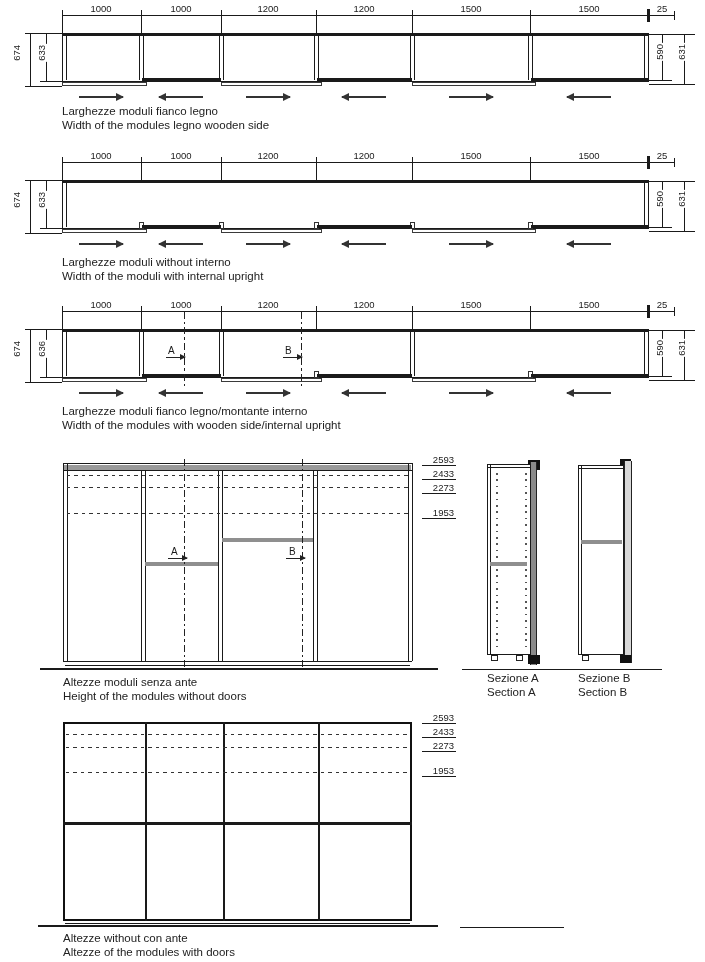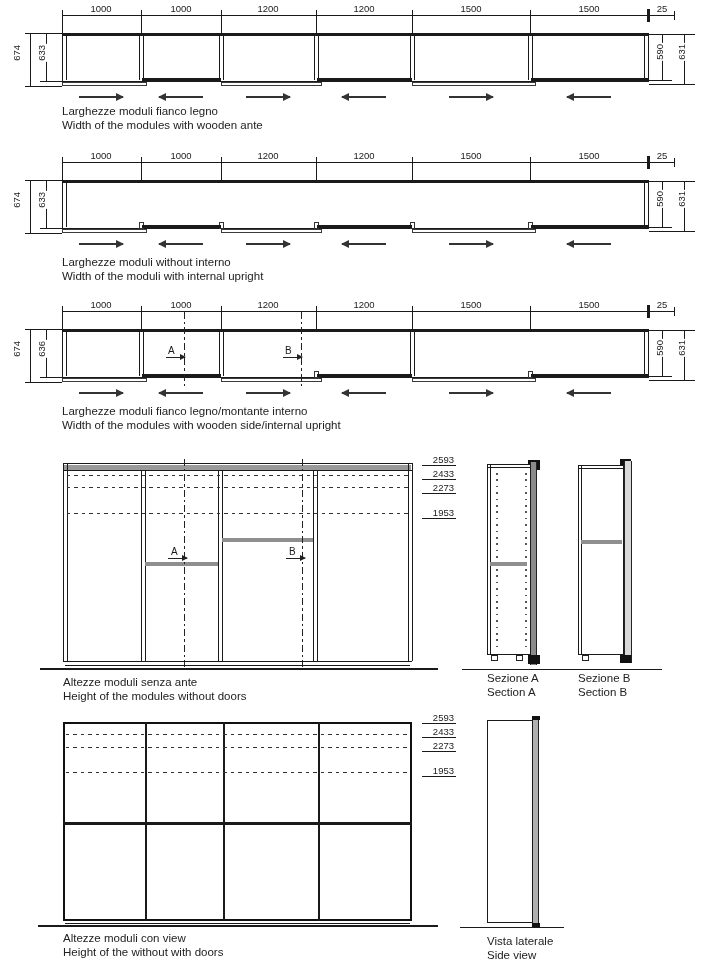--- a/index.html
+++ b/index.html
@@ -88,21 +88,21 @@
     <div class="vl" style="left:684px;top:34px;height:50px"></div>
     <div class="rot" style="left:655px;top:43px">590</div>
     <div class="rot" style="left:677px;top:43px">631</div>
     <div class="arr r" style="left:79px;top:96px;width:44px"></div>
     <div class="arr l" style="left:159px;top:96px;width:44px"></div>
     <div class="arr r" style="left:246px;top:96px;width:44px"></div>
     <div class="arr l" style="left:342px;top:96px;width:44px"></div>
     <div class="arr r" style="left:449px;top:96px;width:44px"></div>
     <div class="arr l" style="left:567px;top:96px;width:44px"></div>
     <div class="cap" style="left:62px;top:105px">Larghezze moduli fianco legno</div>
-    <div class="cap" style="left:62px;top:119px">Width of the modules with wooden ante</div>
+    <div class="cap" style="left:62px;top:119px">Width of the modules legno wooden side</div>
   </div>
 
   <div class="c" style="left:0;top:147px;width:705px;height:140px">
     <div class="hl" style="left:62px;top:15px;width:612px"></div>
     <div class="tick" style="left:62px;top:10px;height:23px"></div>
     <div class="tick" style="left:141px;top:10px;height:23px"></div>
     <div class="tick" style="left:221px;top:10px;height:23px"></div>
     <div class="tick" style="left:316px;top:10px;height:23px"></div>
     <div class="tick" style="left:412px;top:10px;height:23px"></div>
     <div class="tick" style="left:530px;top:10px;height:23px"></div>
@@ -294,28 +294,20 @@
     <div class="c" style="left:33px;top:10px;width:349px;height:199px;border:2px solid #111;background:#fff"></div>
     <div class="vl" style="left:115px;top:10px;height:199px;width:2px"></div>
     <div class="vl" style="left:193px;top:10px;height:199px;width:2px"></div>
     <div class="vl" style="left:288px;top:10px;height:199px;width:2px"></div>
     <div class="hl" style="left:33px;top:110px;width:349px;height:2.5px"></div>
     <div class="dash-h" style="left:36px;top:22px;width:343px"></div>
     <div class="dash-h" style="left:36px;top:35px;width:343px"></div>
     <div class="dash-h" style="left:36px;top:60px;width:343px"></div>
     <div class="hl" style="left:35px;top:211px;width:345px"></div>
     <div class="hl" style="left:8px;top:213px;width:400px;height:1.5px"></div>
-    <div class="cap" style="left:33px;top:220px">Altezze moduli con view</div>
-    <div class="cap" style="left:33px;top:234px">Height of the without with doors</div>
-  </div>
-
-  <div class="c" style="left:487px;top:716px;width:90px;height:246px">
-    <div class="c" style="left:45px;top:2px;width:7px;height:209px;background:#b0b0b0;border-left:1px solid #222;border-right:1px solid #222"></div>
-    <div class="box" style="left:0;top:4px;width:46px;height:203px"></div>
-    <div class="blk" style="left:45px;top:0;width:8px;height:4px"></div>
-    <div class="blk" style="left:45px;top:207px;width:8px;height:5px"></div>
-    <div class="cap" style="left:0;top:219px">Vista laterale</div>
-    <div class="cap" style="left:0;top:233px">Side view</div>
-  </div>
+    <div class="cap" style="left:33px;top:220px">Altezze without con ante</div>
+    <div class="cap" style="left:33px;top:234px">Altezze of the modules with doors</div>
+  </div>
+
 
   <div class="hl" style="left:460px;top:927px;width:104px;height:1.2px"></div>
 
 </div>
 
 </body></html>

